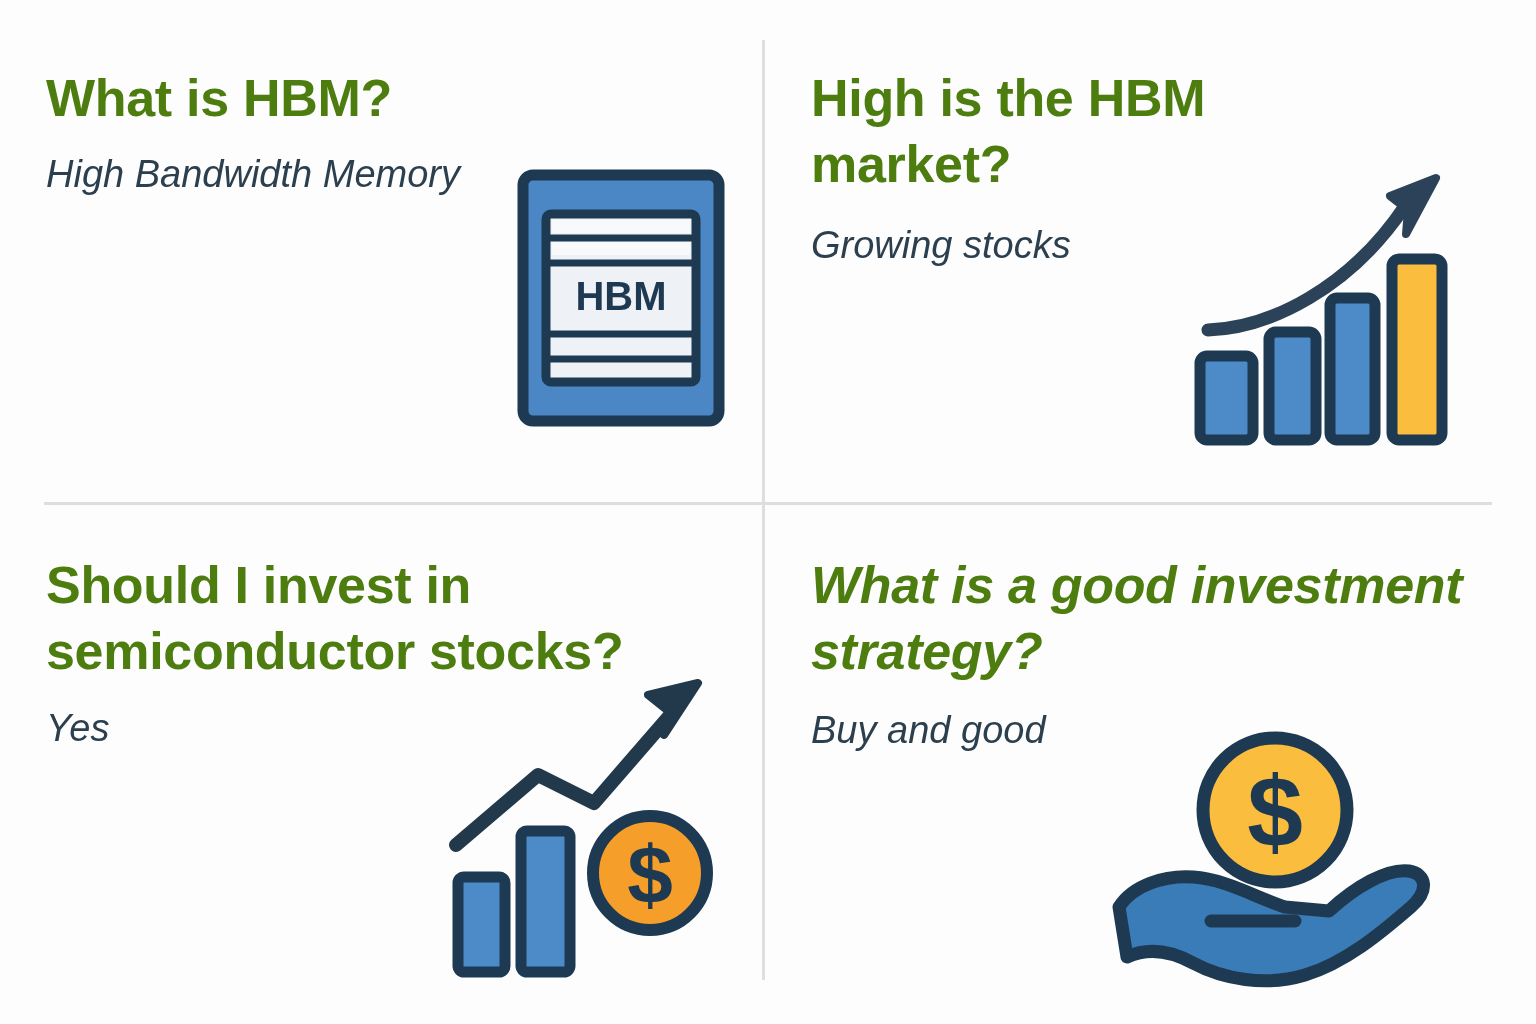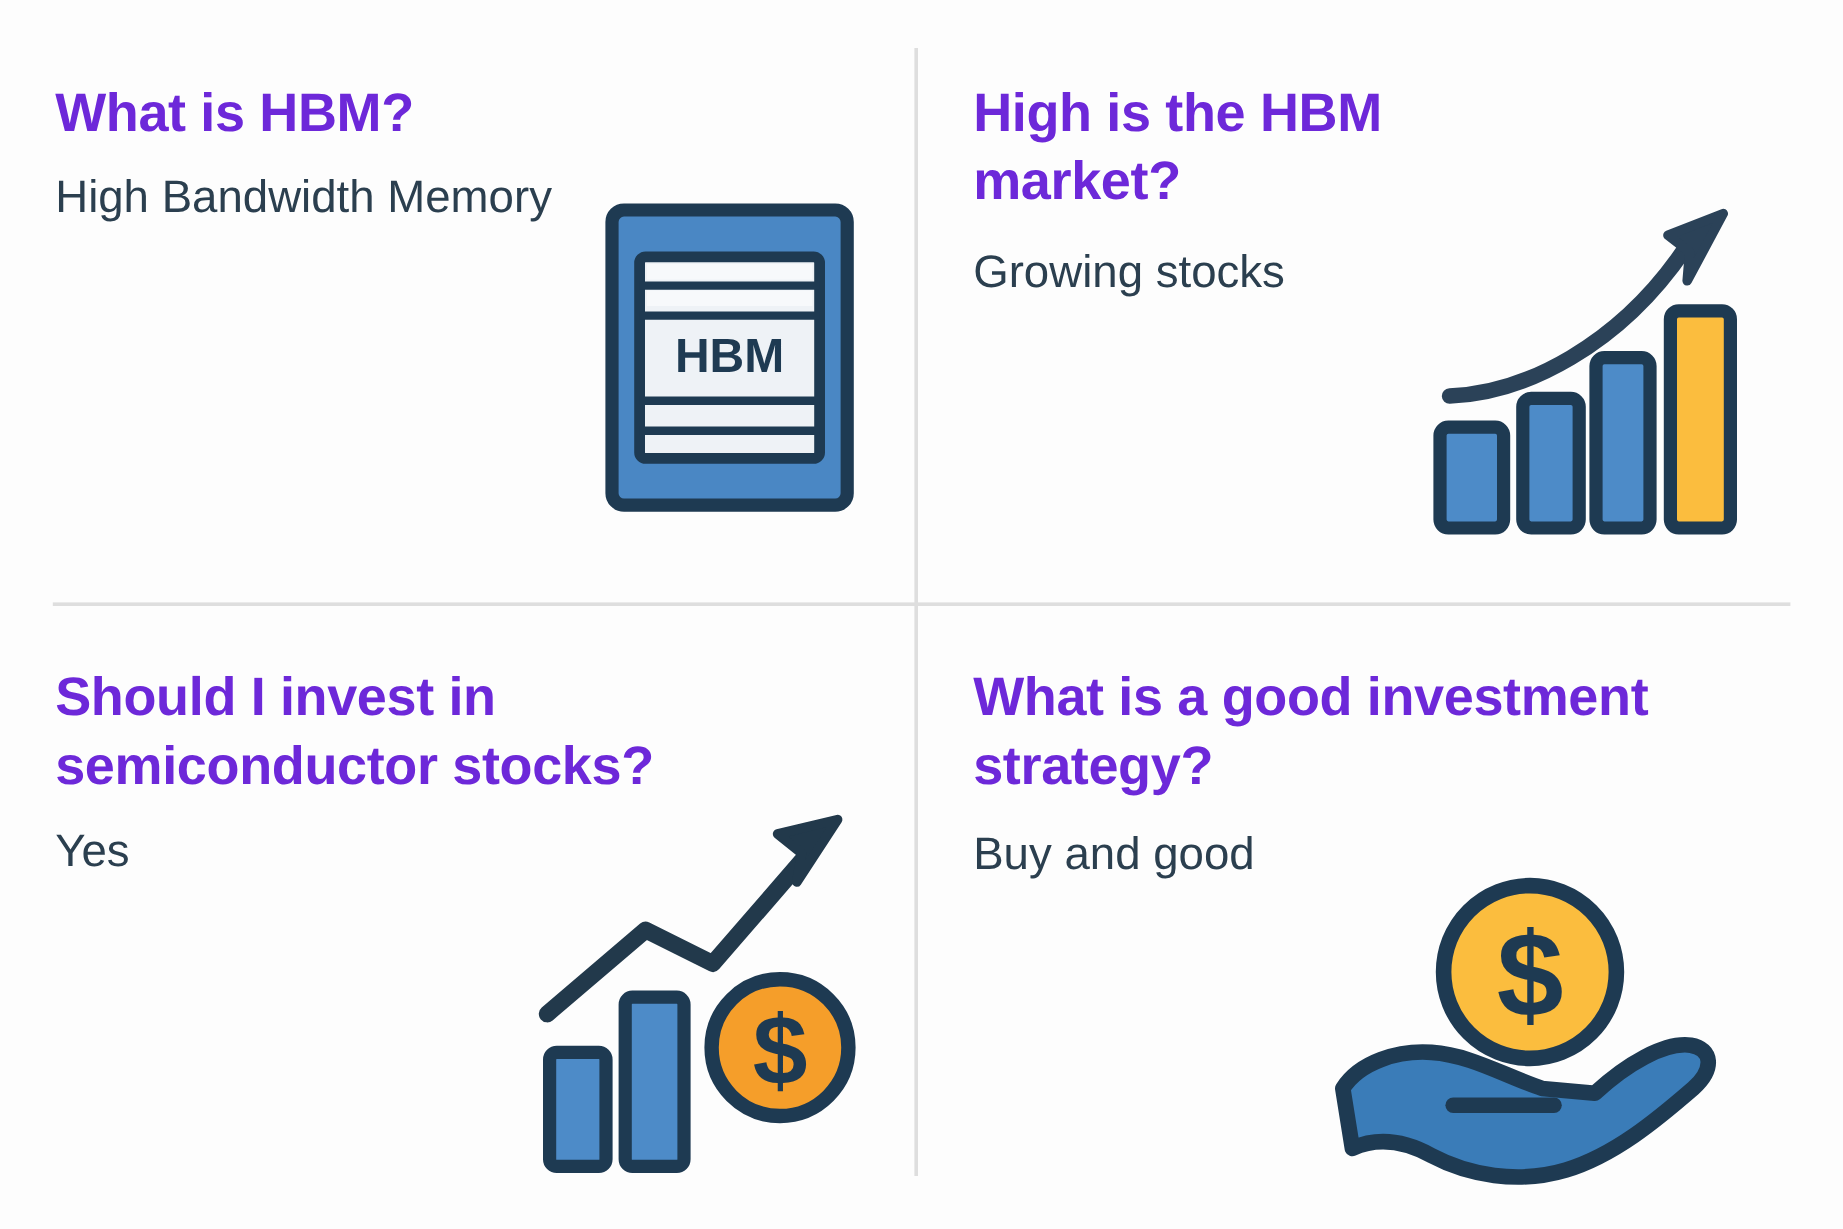--- a/index.html
+++ b/index.html
@@ -51,47 +51,48 @@
   .q-br { left: 765px; top: 505px; width: 771px; height: 519px; }
 
   .q-text {
     position: absolute;
     left: 46px;
     top: 66px;
   }
   .q-bl .q-text, .q-br .q-text { top: 48px; }
 
   .q-title {
-    font-size: 45px;
+    font-size: 52px;
     font-weight: bold;
     line-height: 1.26;
-    color: #6d28d9;
+    color: #4d7c0f;
     letter-spacing: -0.3px;
     margin: 0;
     max-width: 620px;
   }
   .q-tr .q-title { max-width: 430px; }
-  .q-br .q-title { max-width: 700px; }
+  .q-br .q-title { max-width: 700px; font-style: italic; }
 
   .q-sub {
     font-size: 38px;
     font-weight: normal;
     line-height: 1.3;
     color: #2b3f4f;
     margin: 18px 0 0 0;
     max-width: 430px;
+    font-style: italic;
   }
   .q-tr .q-sub { max-width: 280px; margin-top: 24px; }
   .q-bl .q-sub { margin-top: 20px; }
   .q-br .q-sub { max-width: 260px; margin-top: 22px; }
 
   .q-art {
     position: absolute;
   }
-  .art-chip    { left: 503px; top: 168px; text-align: center;  }
+  .art-chip    { left: 516px; top: 168px; text-align: center;  }
   .q-bl .q-art { left: 440px; top: 160px; }
   .q-br .q-art { left: 340px; top: 220px; }
 
   svg { display: block; }
 </style>
 </head>
 <body>
 
 <div class="infographic">
 

